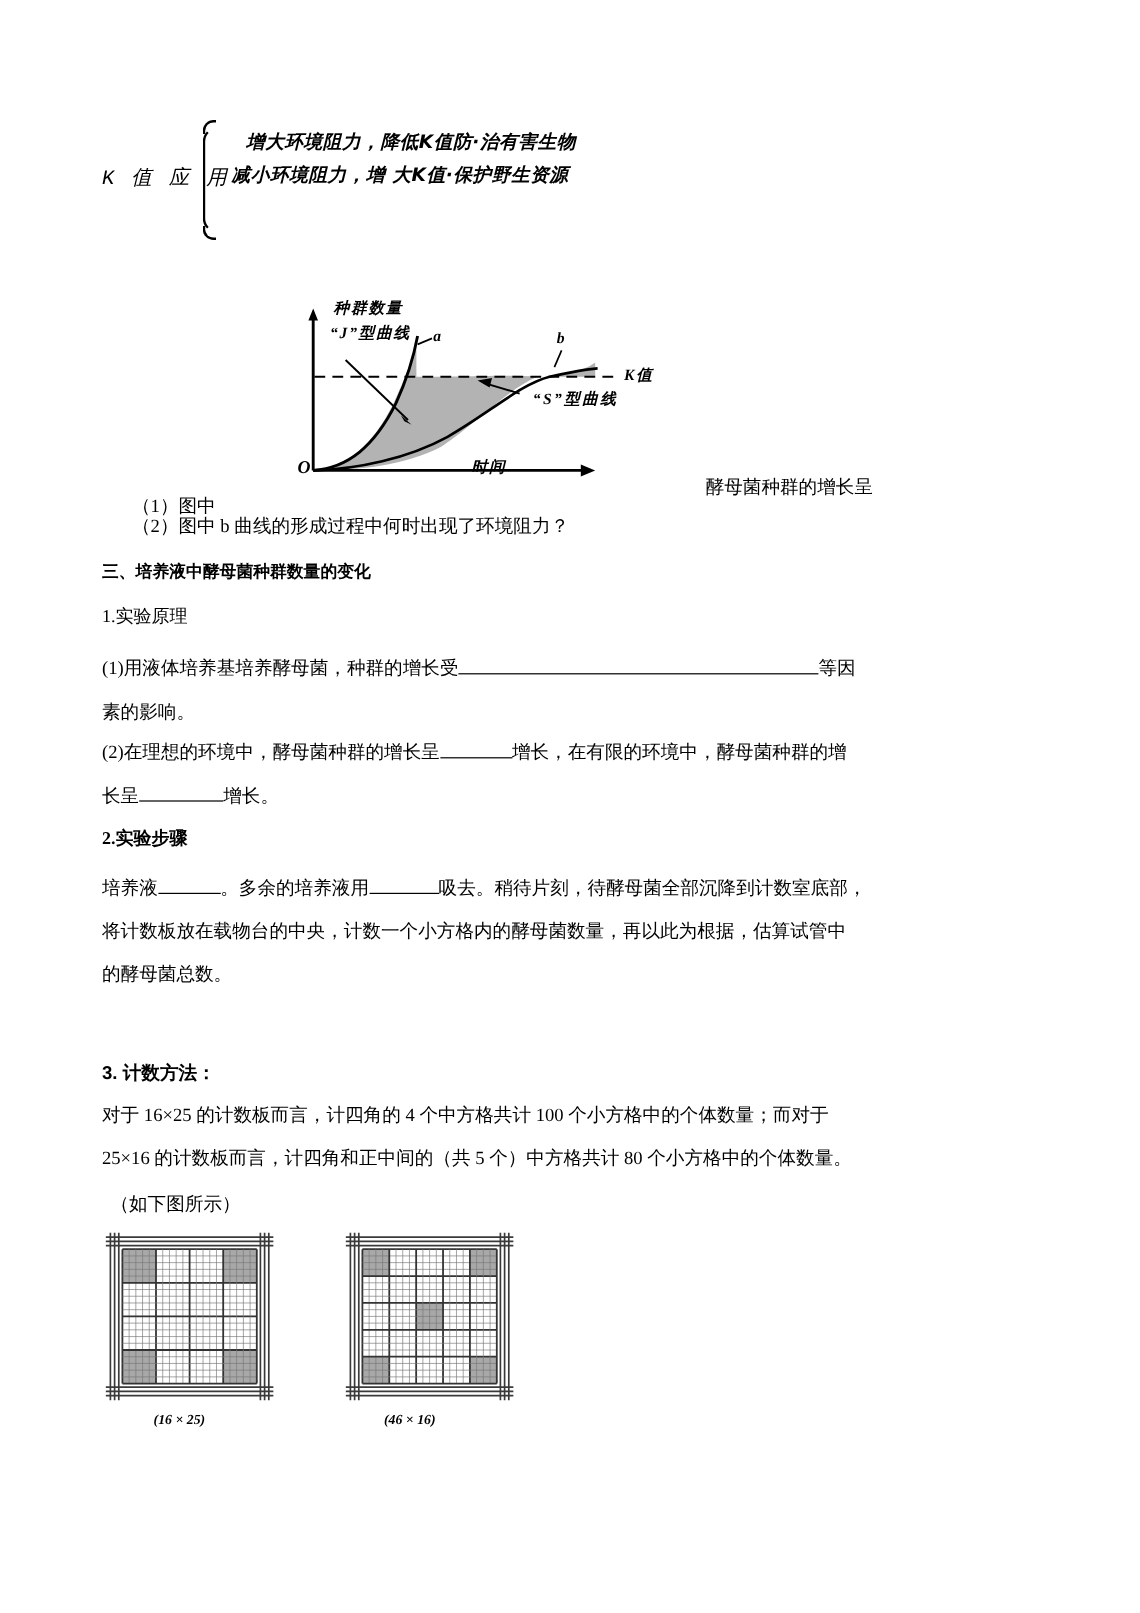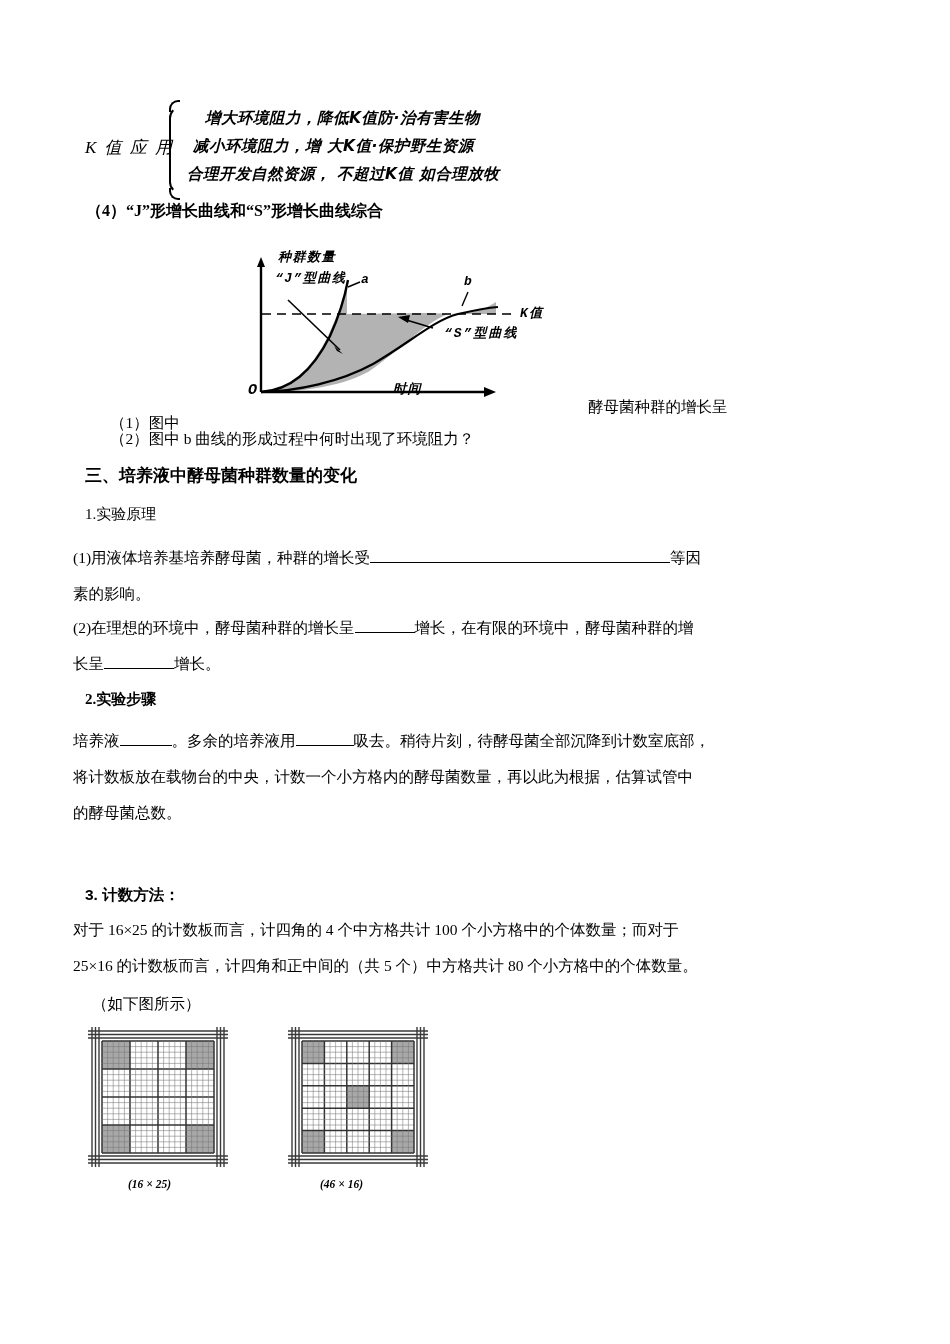--- a/index.html
+++ b/index.html
@@ -28,21 +28,21 @@
     position: absolute;
     left: 85px;
     top: 104px;
     width: 520px;
     height: 86px;
   }
   .hand-label {
     position: absolute;
     left: 0px;
     top: 32px;
-    font-family: Liberation Serif, serif;
+    font-family: Liberation Mono, monospace;
     font-style: italic;
     font-size: 17px;
     letter-spacing: 2px;
     white-space: nowrap;
   }
   .brace {
     position: absolute;
     left: 84px;
     top: 2px;
     width: 14px;
@@ -88,21 +88,21 @@
     position: absolute;
     font-size: 15.5px;
     line-height: 22px;
     white-space: nowrap;
   }
   .bold { font-weight: bold; }
   .sans { font-family: "Liberation Sans", sans-serif; }
 
   .para {
     position: absolute;
-    left: 73px;
+    left: 85px;
     width: 790px;
     font-size: 15.5px;
     line-height: 36px;
   }
   .para .ln { white-space: nowrap; }
 
   .blank {
     display: inline-block;
     border-bottom: 1px solid #000;
     vertical-align: baseline;
@@ -113,21 +113,21 @@
   .figure {
     position: absolute;
     left: 248px;
     top: 252px;
     width: 360px;
     height: 152px;
   }
   .fig-svg { display: block; }
   .fig-lbl {
     position: absolute;
-    font-family: Liberation Mono, monospace;
+    font-family: Liberation Serif, serif;
     font-weight: bold;
     font-style: italic;
     font-size: 13px;
     white-space: nowrap;
     letter-spacing: 1.5px;
   }
 
   
   .grid-fig { position: absolute; }
   .grid-cap {
@@ -143,25 +143,23 @@
 <body>
 
 <div class="page">
 
   <div class="hand-block">
     <div class="hand-label">K 值 应 用</div>
     <div class="brace"></div>
     <div class="hand-lines">
       <div class="hand-line l1">增大环境阻力，降低K值防·治有害生物</div>
       <div class="hand-line l2">减小环境阻力，增 大K值·保护野生资源</div>
-      <div class="hand-line l3">合理开发自然资源， 不超过K值 如合理放牧</div>
-    </div>
-  </div>
-
-  <div class="txt bold" style="left:86px; top:200px; font-size:16px;">（4）“J”形增长曲线和“S”形增长曲线综合</div>
+    </div>
+  </div>
+
 
   <div class="figure">
     <svg class="fig-svg" width="360" height="152" viewBox="0 0 360 152">
 
       <path d="M 12,140 C 40,138 62,120 80,84 C 90,62 96,46 99,36 L 99,62
                C 150,62 175,60 200,62
                C 175,72 150,100 120,120 C 90,136 50,140 12,140 Z" fill="#b3b3b3" stroke="none"></path>
       <path d="M 99,62 L 200,62 C 222,62 236,58 248,50 L 248,62 Z" fill="#b3b3b3" stroke="none"></path>
 
       <line x1="14" y1="62" x2="268" y2="62" stroke="#000" stroke-width="1.6" stroke-dasharray="9,6"></line>
@@ -195,21 +193,21 @@
     <div class="fig-lbl" style="left:272px; top:52px;">K值</div>
     <div class="fig-lbl" style="left:196px; top:72px; letter-spacing:2px;">“S”型曲线</div>
     <div class="fig-lbl" style="left:0px; top:130px; font-size:15px;">O</div>
     <div class="fig-lbl" style="left:145px; top:128px;">时间</div>
   </div>
 
   <div class="txt" style="left:110px; top:396px;margin-top:16px;">（1）图中</div>
   <div class="txt" style="left:588px; top:396px;">酵母菌种群的增长呈</div>
   <div class="txt" style="left:110px; top:428px;">（2）图中 b 曲线的形成过程中何时出现了环境阻力？</div>
 
-  <div class="txt bold sans" style="left:85px; top:465px; font-size:17px;">三、培养液中酵母菌种群数量的变化</div>
+  <div class="txt bold sans" style="left:85px; top:465px; font-size:14px;">三、培养液中酵母菌种群数量的变化</div>
 
   <div class="txt" style="left:85px; top:503px; font-size:15px;">1.实验原理</div>
 
   <div class="para" style="top:540px;">
     <div class="ln">
       <span>(1)用液体培养基培养酵母菌，种群的增长受</span><span class="blank" style="width:300px;"></span><span>等因</span>
     </div>
     <div class="ln">素的影响。</div>
   </div>
 

